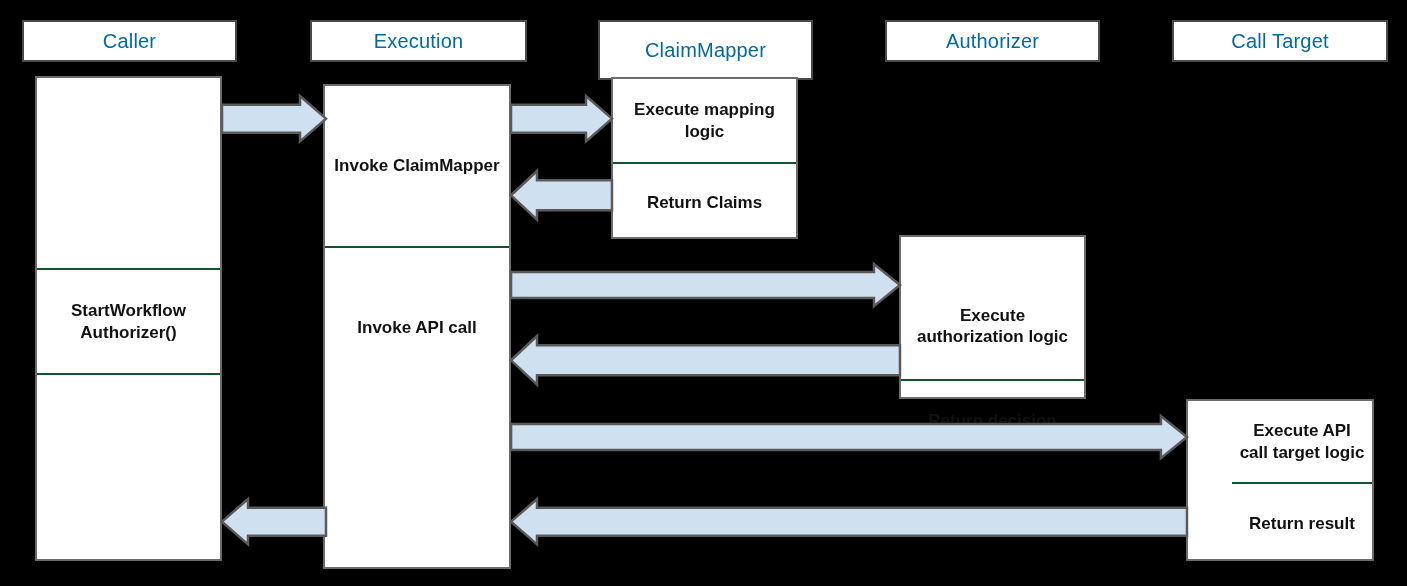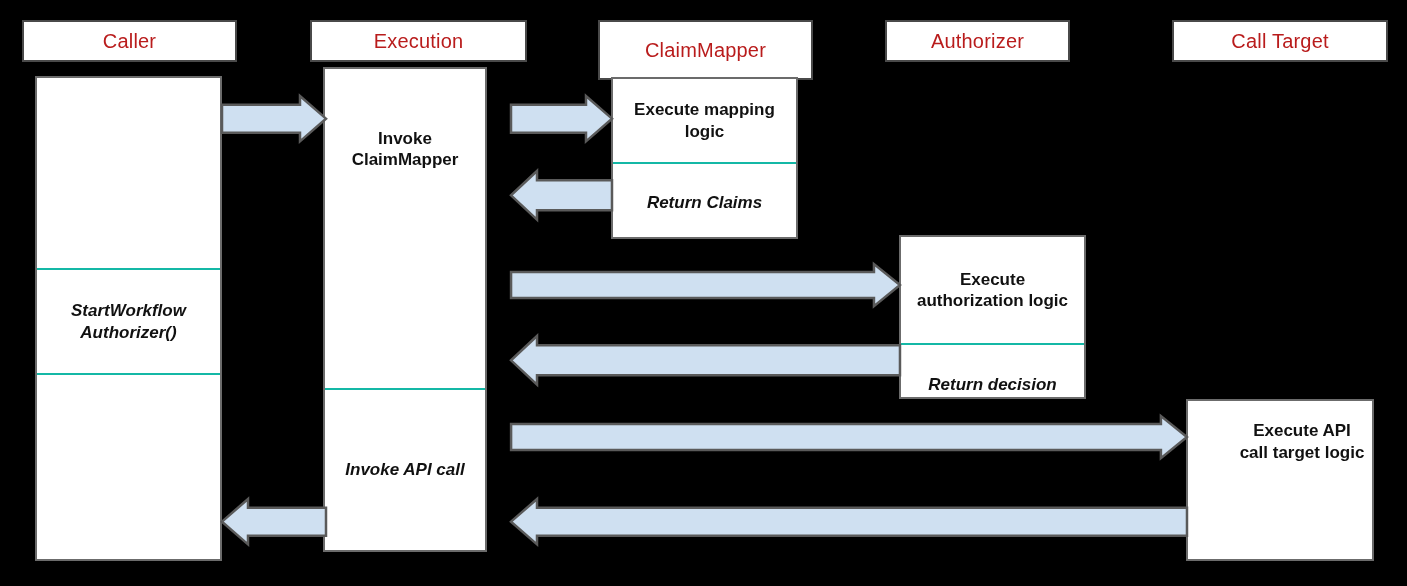--- a/index.html
+++ b/index.html
@@ -6,21 +6,21 @@
   html,body{margin:0;padding:0;background:#000;}
   body{font-family:"Liberation Sans",sans-serif;}
   #stage{position:relative;width:1407px;height:586px;background:#000;overflow:hidden;}
 
   .lifeline-header{
     position:absolute;
     background:#ffffff;
     border:2px solid #4a4a4a;
     box-sizing:border-box;
     display:flex;align-items:center;justify-content:center;
-    color:#b91c1c;
+    color:#0369a1;
     font-size:20px;
     font-weight:400;
     letter-spacing:0.2px;
     white-space:nowrap;
   }
 
   .activation{
     position:absolute;
     background:#ffffff;
     border:2px solid #6b6b6b;
@@ -32,57 +32,58 @@
     flex:0 0 auto;
     display:flex;align-items:center;justify-content:center;
     text-align:center;
     color:#111111;
     font-size:17px;
     font-weight:bold;
     line-height:1.25;
     box-sizing:border-box;
     padding:2px 6px;
   }
-  .act-seg + .act-seg{border-top:2px solid #14b8a6;font-style:italic;}
+  .act-seg + .act-seg{border-top:2px solid #14532d;}
   .act-seg.blank{color:transparent;}
 
   .msg-arrow{position:absolute;}
   .msg-arrow svg{display:block;overflow:visible;}
 </style>
 </head>
 <body>
 
 <div id="stage">
   <div id="headers-layer">
       <div class="lifeline-header" style="left: 22px; top: 20px; width: 215px; height: 42px;">Caller</div>
       <div class="lifeline-header" style="left: 310px; top: 20px; width: 217px; height: 42px;">Execution</div>
       <div class="lifeline-header" style="left: 598px; top: 20px; width: 215px; height: 60px;">ClaimMapper</div>
-      <div class="lifeline-header" style="left: 885px; top: 20px; width: 185px; height: 42px;">Authorizer</div>
+      <div class="lifeline-header" style="left: 885px; top: 20px; width: 215px; height: 42px;">Authorizer</div>
       <div class="lifeline-header" style="left: 1172px; top: 20px; width: 216px; height: 42px;">Call Target</div>
     </div>
   <div id="activations-layer">
       <div class="activation" style="left: 35px; top: 76px; width: 187px; height: 485px;">
         <div class="act-seg blank" style="height: 190px;"></div>
         <div class="act-seg" style="height: 105px;">StartWorkflow Authorizer()</div>
         <div class="act-seg blank" style="height: 190px;"></div>
       </div>
-      <div class="activation" style="left: 323px; top: 67px; width: 164px; height: 485px; justify-content: space-between;">
+      <div class="activation" style="left: 323px; top: 84px; width: 188px; height: 485px;">
         <div class="act-seg" style="height: 160px;">Invoke ClaimMapper</div>
         <div class="act-seg" style="height: 162px;">Invoke API call</div>
       </div>
       <div class="activation" style="left: 611px; top: 77px; width: 187px; height: 162px;">
         <div class="act-seg" style="height: 83px;">Execute mapping logic</div>
         <div class="act-seg" style="height: 79px;">Return Claims</div>
       </div>
       <div class="activation" style="left: 899px; top: 235px; width: 187px; height: 164px;">
-        <div class="act-seg" style="height: 106px;">Execute authorization logic</div>
+        <div class="act-seg" style="height: 106px; margin-top: 36px;">Execute authorization logic</div>
         <div class="act-seg" style="height: 81px; text-align: right;">Return decision</div>
       </div>
       <div class="activation" style="left: 1186px; top: 399px; width: 188px; height: 162px; padding-left: 44px;">
         <div class="act-seg" style="height: 81px;">Execute API call target logic</div>
+        <div class="act-seg" style="height: 81px;">Return result</div>
       </div>
     </div>
   <div id="arrows-layer">
       <div class="msg-arrow" style="left: 222px; top: 96.32px; width: 104px; height: 45.36px;">
         <svg width="104" height="45.36" viewBox="0 0 104 45.36">
           <polygon points="0,8.68 78,8.68 78,0 104,22.68 78,45.36 78,36.68 0,36.68" fill="#cfe0f1" stroke="#5a5a5a" stroke-width="2.5" stroke-linejoin="miter"></polygon>
         </svg>
       </div>
       <div class="msg-arrow" style="left: 511px; top: 96.32px; width: 101px; height: 45.36px;">
         <svg width="101" height="45.36" viewBox="0 0 101 45.36">

